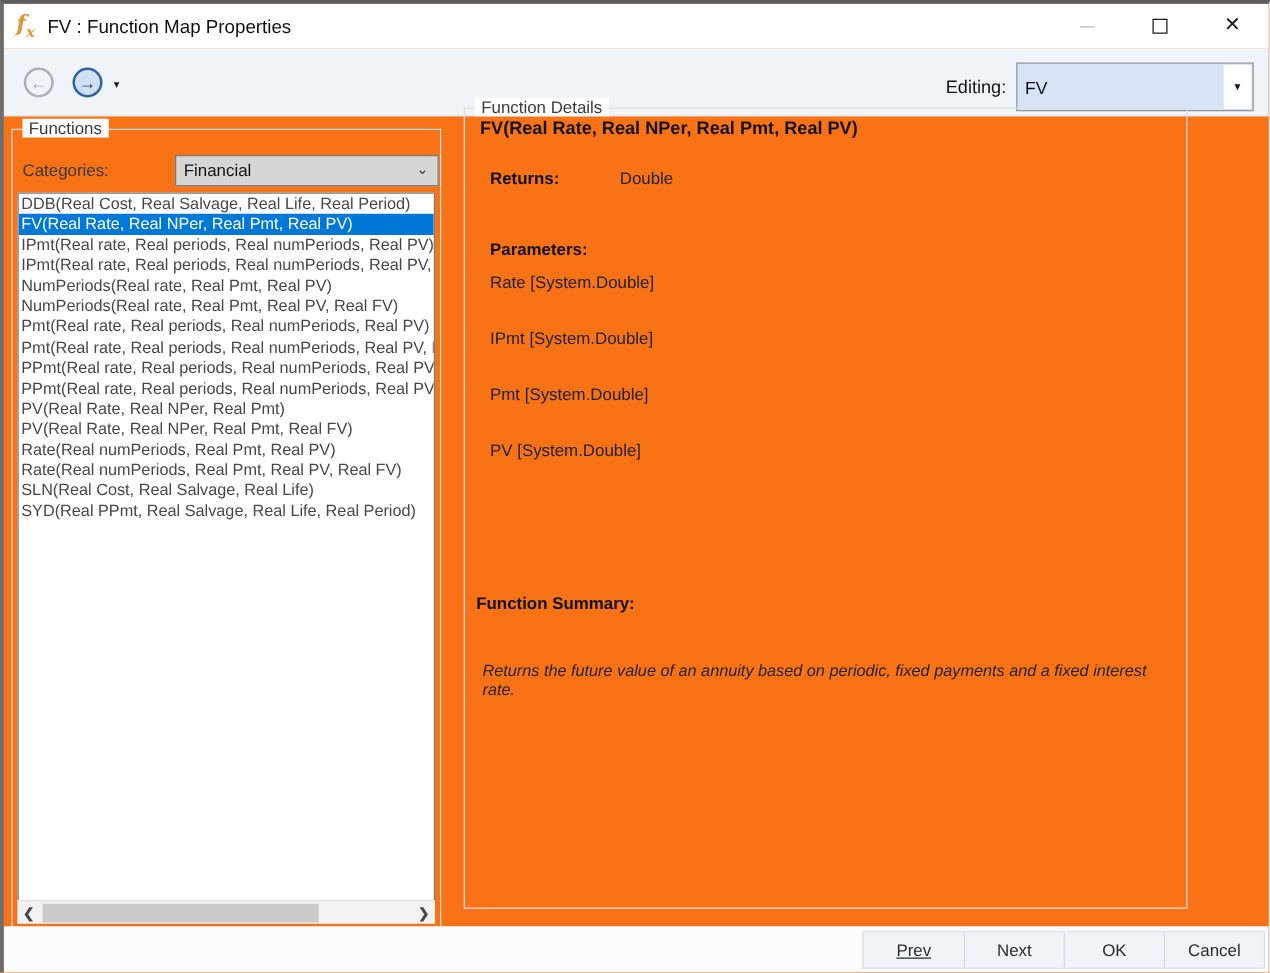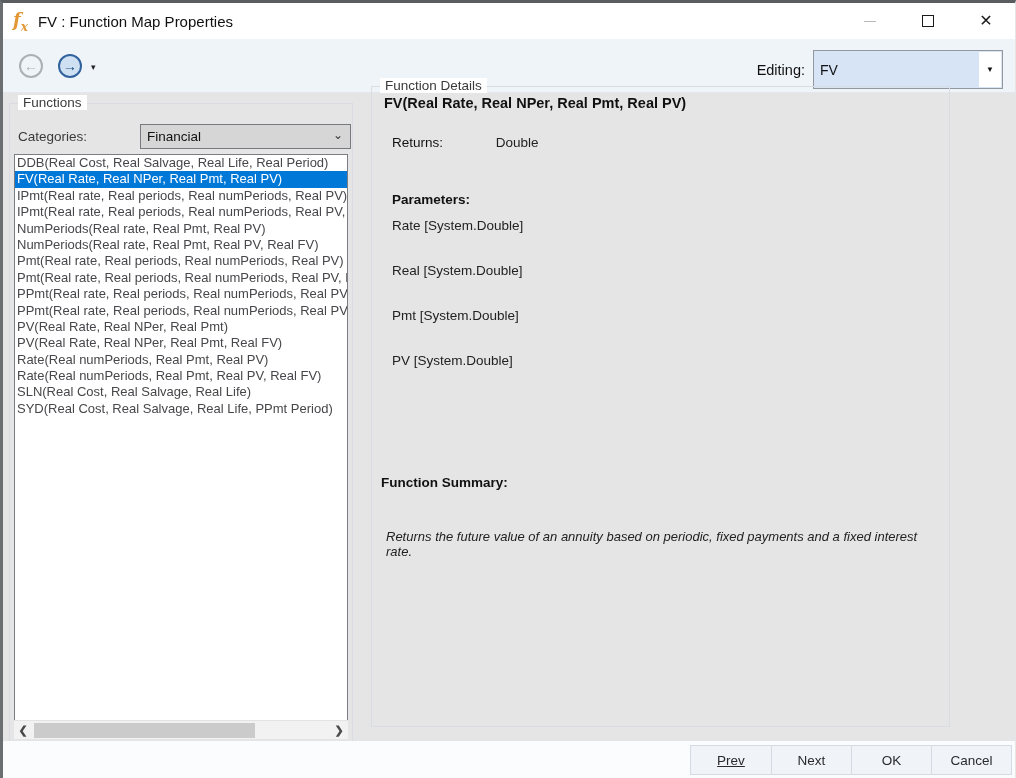--- a/index.html
+++ b/index.html
@@ -1,19 +1,19 @@
 <!DOCTYPE html>
 <html><head>
 <meta charset="utf-8">
 <style>
   * { margin:0; padding:0; box-sizing:border-box; }
   html,body { width:1016px; height:778px; }
   body { font-family:"Liberation Sans", sans-serif; background:#fff; color:#1a1a1a; }
   .window {
-    position:relative; width:1016px; height:778px; background:#e5e5e5; overflow:hidden;
+    position:relative; width:1016px; height:778px; background:#f97316; overflow:hidden;
     border-top:3px solid #5a5d60; border-left:3px solid #6b6e71; border-right:1px solid #e6e6e6;
   }
   
   .titlebar { position:absolute; left:0; top:0; right:0; height:36px; background:#fff; display:flex; align-items:center; }
   .fx-icon { font-family:"DejaVu Serif", serif; font-style:italic; font-weight:bold; color:#e39634; font-size:18px; margin:0 10px 0 10px; }
   .fx-icon sub { font-size:12px; }
   .title-text { font-size:15px; color:#111; }
   .win-controls { position:absolute; right:0; top:0; height:36px; display:flex; }
   .win-btn { width:58px; height:36px; display:flex; align-items:center; justify-content:center; font-size:14px; color:#222; }
   .min-glyph { width:12px; height:0; border-top:1px solid #b9b9b9; display:block; }
@@ -45,21 +45,21 @@
   .li { height:16.4px; line-height:16.4px; font-size:13px; color:#47474b; white-space:nowrap; overflow:hidden; padding-left:2px; }
   .li.sel { background:#0078d7; color:#fff; }
   .hscroll { position:absolute; left:4px; bottom:4px; width:334px; height:19px; background:#f2f2f2; border-top:1px solid #e3e3e3; display:flex; align-items:center; }
   .hs-arrow { width:18px; text-align:center; font-size:11px; color:#4a4a4a; font-weight:bold; }
   .hs-track { flex:1; position:relative; height:100%; }
   .hs-thumb { position:absolute; left:2px; top:2px; height:15px; width:74%; background:#cbcbcb; }
   .hs-arrow.right { margin-left:auto; }
   
   .sig { position:absolute; left:12px; top:8px; font-size:14.5px; font-weight:bold; color:#111; }
   .returns-row { position:absolute; left:20px; top:48px; font-size:13.5px; }
-  .returns-label { font-weight:normal; color:#111; display:inline-block; width:100px; }
+  .returns-label { font-weight:bold; color:#111; display:inline-block; width:100px; }
   .returns-value { color:#222; }
   .params-label { position:absolute; left:20px; top:105px; font-size:13.5px; font-weight:bold; color:#111; }
   .params-list { position:absolute; left:20px; top:131px; right:16px; }
   .param-item { height:45px; font-size:13.5px; color:#222; }
   .summary-label { position:absolute; left:9px; top:388px; font-size:13.5px; font-weight:bold; color:#111; }
   .summary-text { position:absolute; left:14px; top:404px; right:16px; font-size:13px; font-style:italic; color:#222;margin-top:38px; }
   
   .footer { position:absolute; left:0; right:0; bottom:0; height:37px; background:#fbfcfe; }
   .btn-row { position:absolute; right:3px; bottom:3px; display:flex; border:1px solid #d4dbe4; background:#f0f3f8; }
   .f-btn { width:80px; height:28px; display:flex; align-items:center; justify-content:center; font-size:13.5px; color:#2b2b2e; border-left:1px solid #d4dbe4; background:#f0f3f8; cursor:default; }
@@ -121,42 +121,42 @@
         <div class="li">NumPeriods(Real rate, Real Pmt, Real PV, Real FV)</div>
         <div class="li">Pmt(Real rate, Real periods, Real numPeriods, Real PV)</div>
         <div class="li">Pmt(Real rate, Real periods, Real numPeriods, Real PV, Real FV)</div>
         <div class="li">PPmt(Real rate, Real periods, Real numPeriods, Real PV)</div>
         <div class="li">PPmt(Real rate, Real periods, Real numPeriods, Real PV, Real FV)</div>
         <div class="li">PV(Real Rate, Real NPer, Real Pmt)</div>
         <div class="li">PV(Real Rate, Real NPer, Real Pmt, Real FV)</div>
         <div class="li">Rate(Real numPeriods, Real Pmt, Real PV)</div>
         <div class="li">Rate(Real numPeriods, Real Pmt, Real PV, Real FV)</div>
         <div class="li">SLN(Real Cost, Real Salvage, Real Life)</div>
-        <div class="li">SYD(Real Cost, Real Salvage, Real Life, PPmt Period)</div>
+        <div class="li">SYD(Real PPmt, Real Salvage, Real Life, Real Period)</div>
       </div>
     <div class="hscroll">
       <span class="hs-arrow">❮</span>
       <div class="hs-track">
         <div class="hs-thumb"></div>
       </div>
       <span class="hs-arrow right">❯</span>
     </div>
   </div>
 
   <div class="groupbox gb-details">
     <span class="gb-legend">Function Details</span>
     <div class="sig">FV(Real Rate, Real NPer, Real Pmt, Real PV)</div>
     <div class="returns-row">
       <span class="returns-label">Returns:</span>
       <span class="returns-value">Double</span>
     </div>
     <div class="params-label">Parameters:</div>
     <div class="params-list">
         <div class="param-item">Rate [System.Double]</div>
-        <div class="param-item">Real [System.Double]</div>
+        <div class="param-item">IPmt [System.Double]</div>
         <div class="param-item">Pmt [System.Double]</div>
         <div class="param-item">PV [System.Double]</div>
       </div>
     <div class="summary-label">Function Summary:</div>
     <div class="summary-text">Returns the future value of an annuity based on periodic, fixed payments and a fixed interest rate.</div>
   </div>
 
   <div class="footer">
     <div class="btn-row">
         <div class="f-btn">Prev</div>

